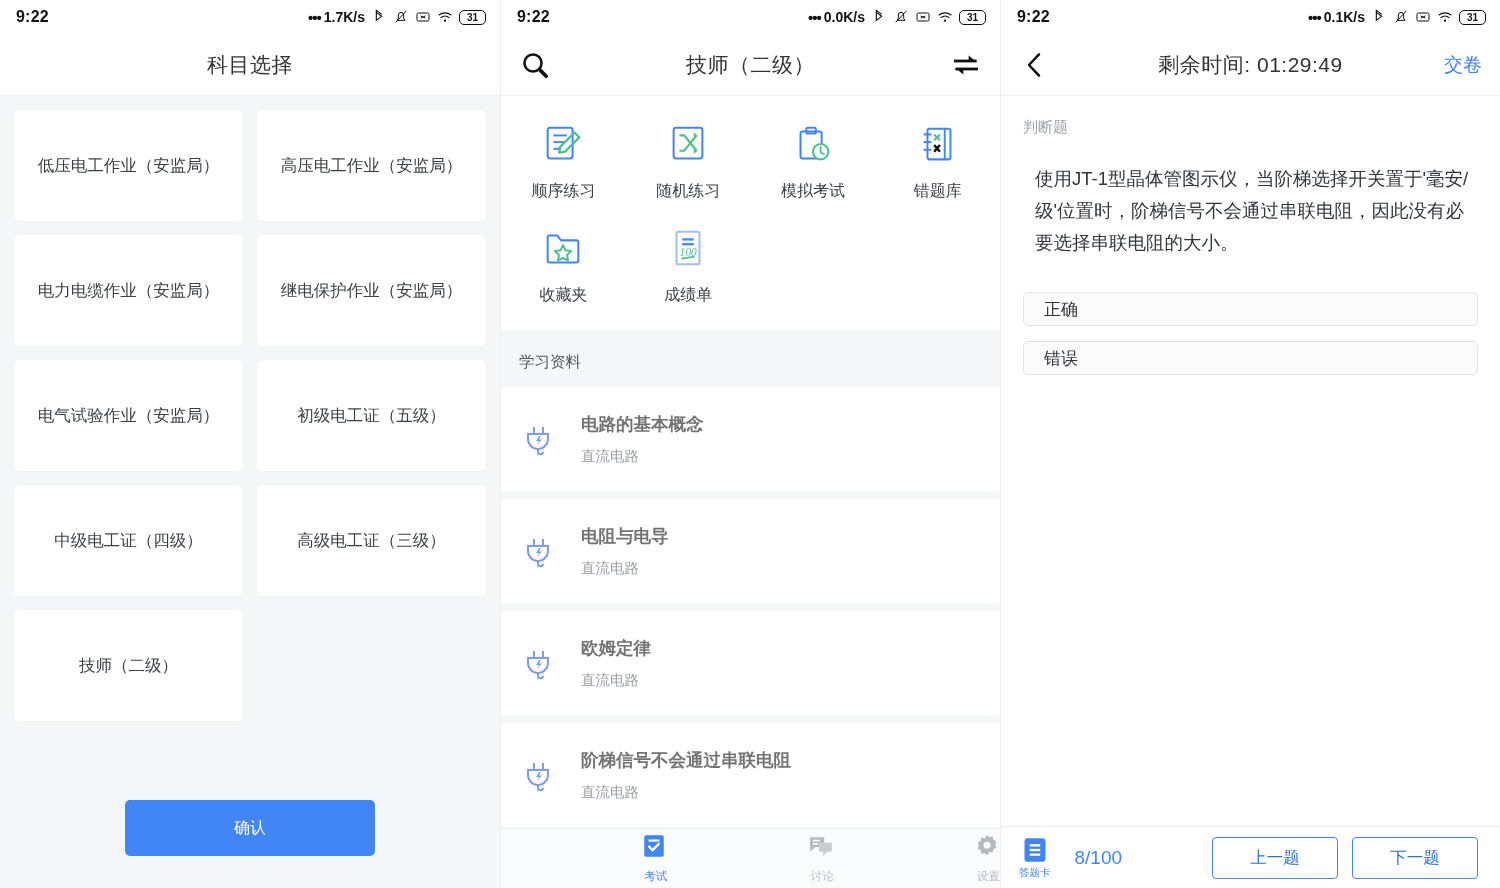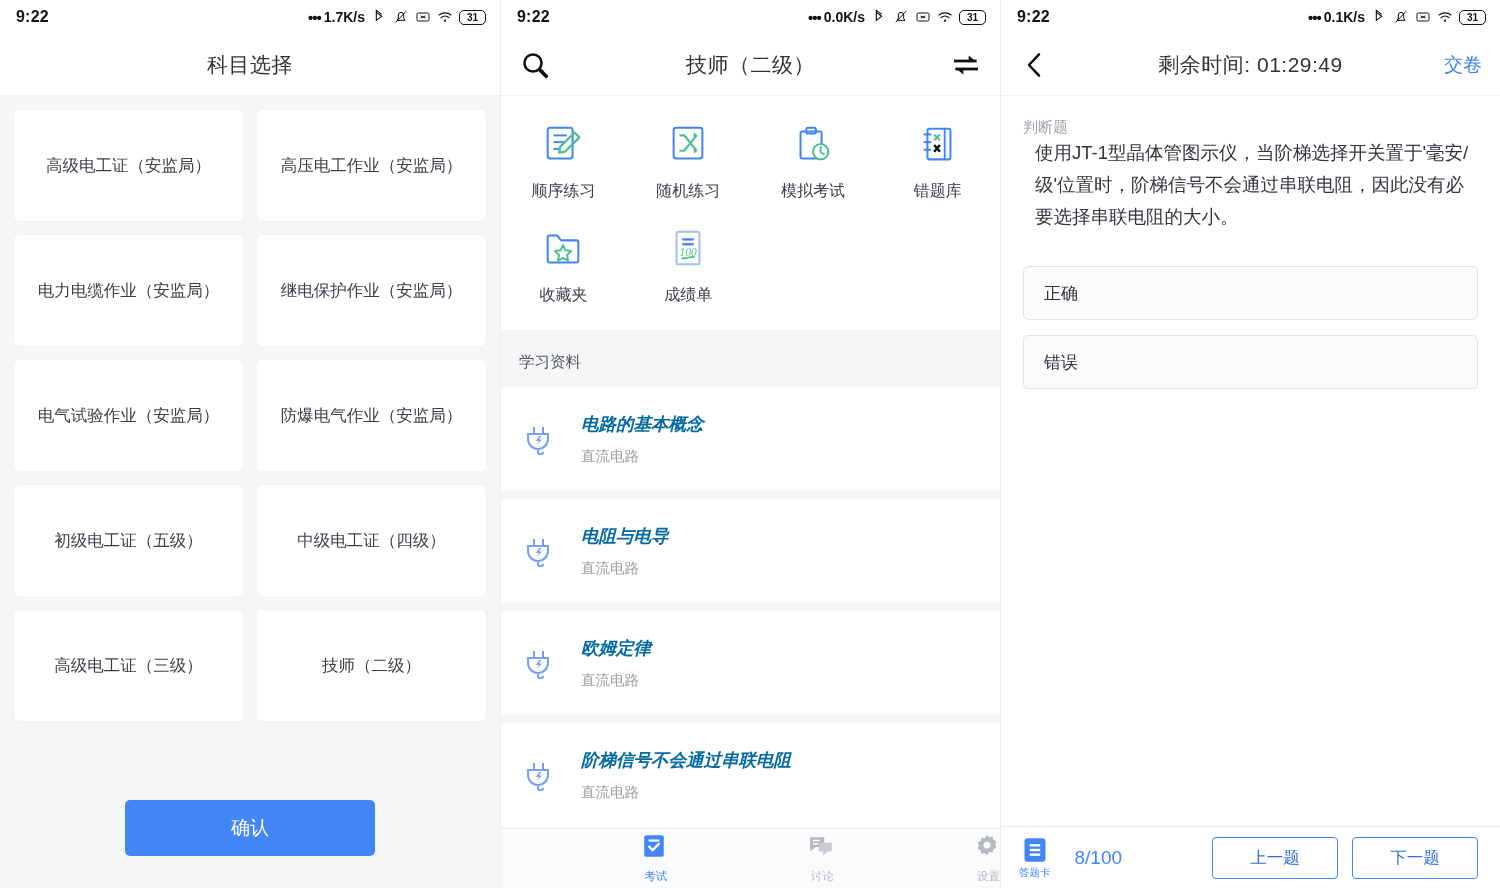--- a/index.html
+++ b/index.html
@@ -50,21 +50,21 @@
   .subject-card {
     background: #fff; border-radius: 5px; height: 111px;
     display: flex; align-items: center; justify-content: center;
     text-align: center; padding: 0 16px; cursor: pointer;
     box-shadow: 0 0 0 1px rgba(0,0,0,0.012);
   }
   .subject-card span { font-size: 16.5px; color: #3b3f45; line-height: 1.6; }
   .confirm-wrap { flex: 0 0 auto; padding: 22px 0 32px 0; display: flex; justify-content: center; }
   .confirm-btn {
     width: 250px; height: 56px; background: #4285f4; border-radius: 5px;
-    color: #fff; font-size: 19px; display: flex; align-items: center;
+    color: #fff; font-size: 16px; display: flex; align-items: center;
     justify-content: center; cursor: pointer; border: none;
     font-family: "Liberation Sans", sans-serif;
   }
 
   
   .p2-body { flex: 1; overflow: hidden; display: flex; flex-direction: column; }
   .entry-card { background: #fff; padding: 16px 0 16px 0; }
   .entry-grid { display: grid; grid-template-columns: repeat(4, 1fr); row-gap: 6px; }
   .entry {
     display: flex; flex-direction: column; align-items: center;
@@ -73,40 +73,40 @@
   .entry svg { width: 46px; height: 46px; display: block; }
   .entry .lbl { margin-top: 13px; font-size: 16px; color: #3c4148; }
   .sec-title { font-size: 15.5px; color: #55595f; padding: 22px 0 14px 18px; }
   .mat-list { display: flex; flex-direction: column; gap: 8px; }
   .mat-item {
     background: #fff; height: 104px; display: flex; align-items: center;
     padding: 0 18px; cursor: pointer; gap: 22px;
   }
   .mat-ico { width: 40px; height: 40px; flex: 0 0 40px; }
   .mat-txt { display: flex; flex-direction: column; gap: 11px; }
-  .mat-t { font-size: 17.5px; color: #0369a1; font-weight: bold; font-style: italic; }
+  .mat-t { font-size: 17.5px; color: #737373; font-weight: bold; }
   .mat-s { font-size: 14.5px; color: #9a9ea5; }
   .tabbar {
     flex: 0 0 60px; height: 60px; background: #fafbfc;
     border-top: 1px solid #ededf0; display: flex; align-items: center;
   }
   .tab { flex: 1; display: flex; flex-direction: column; align-items: flex-end;
          gap: 10px; cursor: pointer; }
   .tab svg { width: 26px; height: 26px; }
   .tab .tl { font-size: 11.5px; }
   .tab.active .tl { color: #4285f4; }
   .tab.idle .tl { color: #b6b9bd; }
 
   
   .p3-body { flex: 1; background: #fff; padding: 22px 22px 0 22px; overflow: hidden; }
-  .q-type { font-size: 15px; color: #9ea2a8; }
+  .q-type { font-size: 15px; color: #9ea2a8; margin-bottom: 26px; }
   .q-stem { font-size: 18.5px; color: #32363c; line-height: 1.72; margin-left: 12px; }
   .q-opts { margin-top: 34px; display: flex; flex-direction: column; gap: 15px; }
   .q-opt {
-    height: 54px; border: 1px solid #e2e4e7; border-radius: 5px;
+    height: 34px; border: 1px solid #e2e4e7; border-radius: 5px;
     display: flex; align-items: center; padding: 0 20px;
     font-size: 17px; color: #32363c; background: #fbfbfc; cursor: pointer;
   }
   .q-foot {
     flex: 0 0 62px; height: 62px; background: #fff; border-top: 1px solid #ededf0;
     display: flex; align-items: center; padding: 0 22px 0 18px; gap: 14px;
   }
   .sheet { display: flex; flex-direction: column; align-items: center;
            gap: 2px; cursor: pointer; }
   .sheet svg { width: 28px; height: 28px; }
@@ -152,36 +152,33 @@
 
     <div class="appbar">
       <div class="side"></div>
       <div class="title">科目选择</div>
       <div class="side right"></div>
     </div>
 
     <div class="subject-scroll">
       <div class="subject-grid">
         <div class="subject-card">
-            <span>高级电工证（安监局）</span>
+            <span>低压电工作业（安监局）</span>
           </div>
         <div class="subject-card">
             <span>高压电工作业（安监局）</span>
           </div>
         <div class="subject-card">
             <span>电力电缆作业（安监局）</span>
           </div>
         <div class="subject-card">
             <span>继电保护作业（安监局）</span>
           </div>
         <div class="subject-card">
             <span>电气试验作业（安监局）</span>
-          </div>
-        <div class="subject-card">
-            <span>防爆电气作业（安监局）</span>
           </div>
         <div class="subject-card">
             <span>初级电工证（五级）</span>
           </div>
         <div class="subject-card">
             <span>中级电工证（四级）</span>
           </div>
         <div class="subject-card">
             <span>高级电工证（三级）</span>
           </div>

